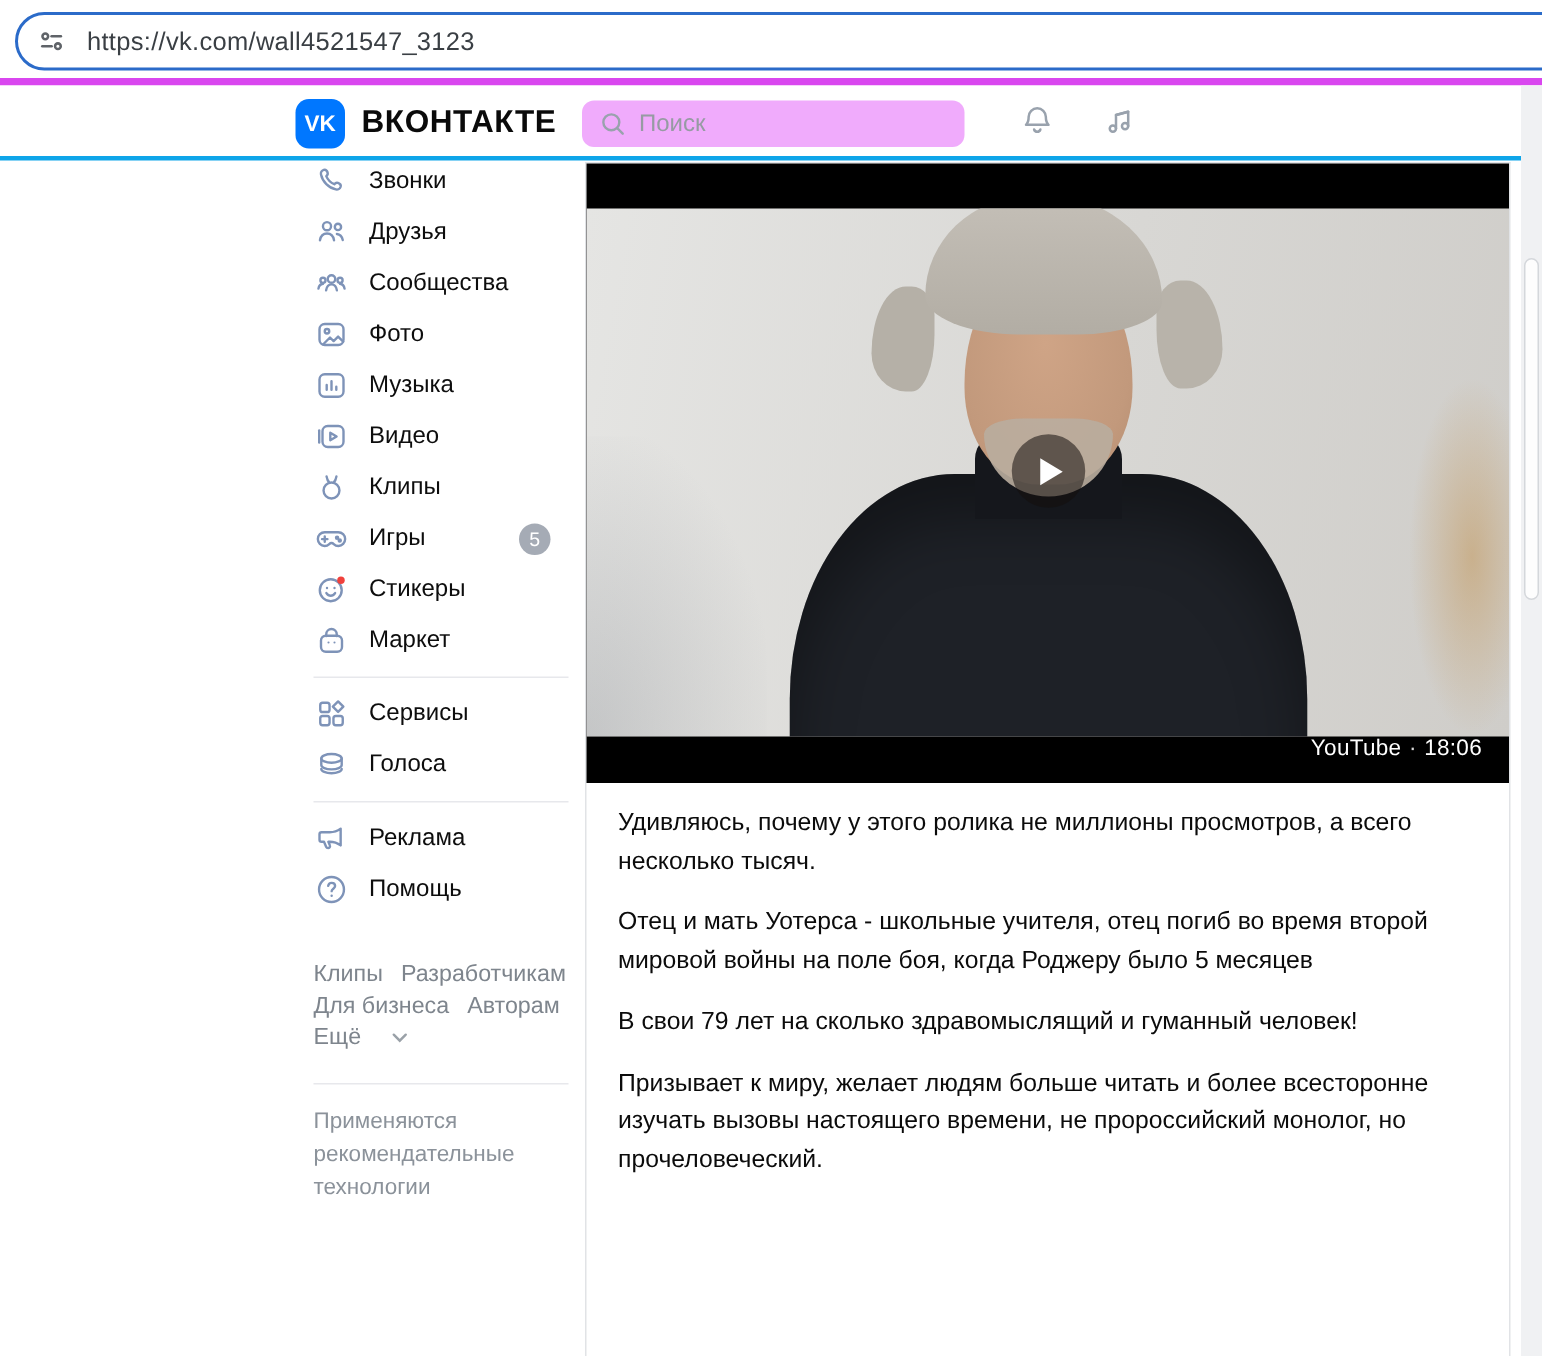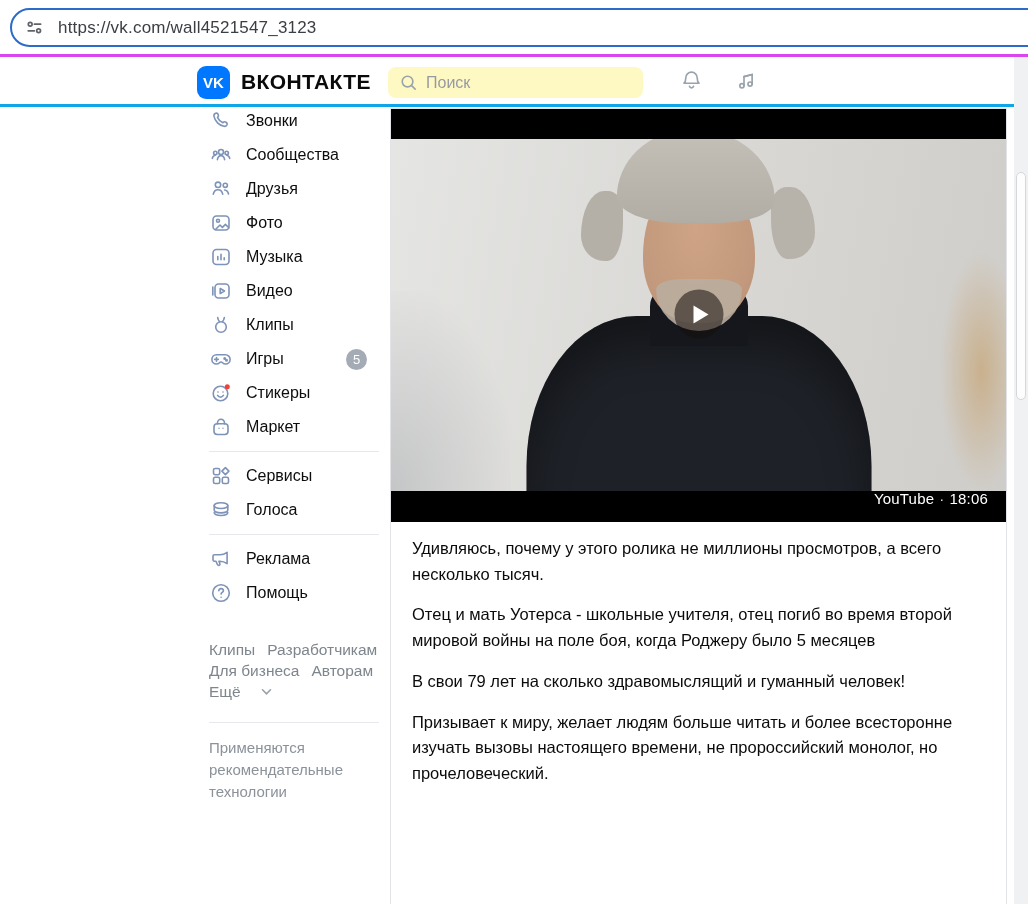--- a/index.html
+++ b/index.html
@@ -1,37 +1,37 @@
 <!DOCTYPE html>
 <html><head>
 <meta charset="utf-8">
 <style>
   * { box-sizing: border-box; margin: 0; padding: 0; }
   html,body { width:1028px; height:904px; overflow:hidden; background:#fff;
     font-family:"Liberation Sans","DejaVu Sans",sans-serif; }
 
   
   .browser-bar { position:absolute; left:0; top:0; width:1028px; height:57px;
-    background:#fff; border-bottom:3px solid #d946ef; }
+    background:#fff; border-bottom:5px solid #d946ef; }
   .address-pill { position:absolute; left:10px; top:8px; width:1050px; height:39px;
     border:2px solid #2b6bc9; border-radius:20px; background:#fff;
     display:flex; align-items:center; }
   .tune-icon { margin-left:13px; display:flex; }
   .url-text { margin-left:14px; font-size:17px; color:#3a3f44; letter-spacing:.2px; }
 
   
   .vk-header { position:absolute; left:0; top:57px; width:1028px; height:50px;
     background:#fff; border-bottom:3px solid #0ea5e9; }
   .vk-logo { position:absolute; left:197px; top:66px; width:33px; height:33px;
     background:#0077ff; border-radius:9px; color:#fff; font-weight:bold; font-size:15px;
     display:flex; align-items:center; justify-content:center; top:9px; }
   .vk-brand { position:absolute; left:241px; top:13px; font-size:21px; font-weight:700;
     letter-spacing:.4px; color:#0a0a0a; }
   .search-box { position:absolute; left:388px; top:10px; width:255px; height:31px;
-    background:#fef9c3; border-radius:8px; display:flex; align-items:center; }
+    background:#f0abfc; border-radius:8px; display:flex; align-items:center; }
   .search-box input { border:none; background:transparent; outline:none;
     font-size:16px; color:#26292c; width:200px;
     font-family:"Liberation Sans","DejaVu Sans",sans-serif; }
   .search-box input::placeholder { color:#969ba3; }
   .hdr-ic { position:absolute; top:11px; }
 
   
   .sidebar { position:absolute; left:196px; top:104px; width:185px; }
   .menu-item { display:flex; align-items:center; height:24px; margin:5px 0;
     padding-left:13px; cursor:pointer; }
@@ -148,41 +148,41 @@
       <svg width="24" height="24" viewBox="0 0 24 24" fill="none" stroke="#7e93b8" stroke-width="1.6" stroke-linecap="round" stroke-linejoin="round">
         <path d="M6.8 4.2c1.1-.3 2.2.6 2.6 1.8.3 1-.1 1.8-.9 2.4 1 2.4 3 4.4 5.4 5.4.6-.8 1.4-1.2 2.4-.9 1.2.4 2.1 1.5 1.8 2.6-.4 1.3-1.8 2.1-3.2 1.8C10.2 16.4 6 12.2 5 7.4c-.3-1.4.5-2.8 1.8-3.2z"></path>
       </svg>
     </span>
     <span class="mi-label">Звонки</span>
   </div>
 
   <div class="menu-item">
     <span class="mi-icon">
       <svg width="24" height="24" viewBox="0 0 24 24" fill="none" stroke="#7e93b8" stroke-width="1.6" stroke-linecap="round" stroke-linejoin="round">
+        <circle cx="9" cy="7.8" r="2.7"></circle>
+          <path d="M4.3 17.2c.5-2.9 2.4-4.5 4.7-4.5s4.2 1.6 4.7 4.5"></path>
+        <circle cx="16.3" cy="8.3" r="2.1"></circle>
+          <path d="M15.6 13c1.9.2 3.4 1.7 3.9 4"></path>
+      </svg>
+    </span>
+    <span class="mi-label">Друзья</span>
+  </div>
+
+  <div class="menu-item">
+    <span class="mi-icon">
+      <svg width="24" height="24" viewBox="0 0 24 24" fill="none" stroke="#7e93b8" stroke-width="1.6" stroke-linecap="round" stroke-linejoin="round">
         <circle cx="12" cy="9" r="2.5"></circle>
           <path d="M8.4 16.6c.4-2.5 1.8-4 3.6-4s3.2 1.5 3.6 4"></path>
         <circle cx="6.3" cy="9.9" r="1.7"></circle>
           <path d="M3.3 15.4c.3-1.9 1.4-3 3-3.2"></path>
         <circle cx="17.7" cy="9.9" r="1.7"></circle>
           <path d="M20.7 15.4c-.3-1.9-1.4-3-3-3.2"></path>
       </svg>
     </span>
     <span class="mi-label">Сообщества</span>
-  </div>
-
-  <div class="menu-item">
-    <span class="mi-icon">
-      <svg width="24" height="24" viewBox="0 0 24 24" fill="none" stroke="#7e93b8" stroke-width="1.6" stroke-linecap="round" stroke-linejoin="round">
-        <circle cx="9" cy="7.8" r="2.7"></circle>
-          <path d="M4.3 17.2c.5-2.9 2.4-4.5 4.7-4.5s4.2 1.6 4.7 4.5"></path>
-        <circle cx="16.3" cy="8.3" r="2.1"></circle>
-          <path d="M15.6 13c1.9.2 3.4 1.7 3.9 4"></path>
-      </svg>
-    </span>
-    <span class="mi-label">Друзья</span>
   </div>
 
   <div class="menu-item">
     <span class="mi-icon">
       <svg width="24" height="24" viewBox="0 0 24 24" fill="none" stroke="#7e93b8" stroke-width="1.6" stroke-linecap="round" stroke-linejoin="round">
         <rect x="4" y="5" width="16" height="14" rx="3.5"></rect>
           <circle cx="9" cy="9.8" r="1.5"></circle>
         <path d="M6.5 18.5l4.5-4.5 2.4 2.4 3-3 3.4 3.4"></path>
       </svg>
     </span>

